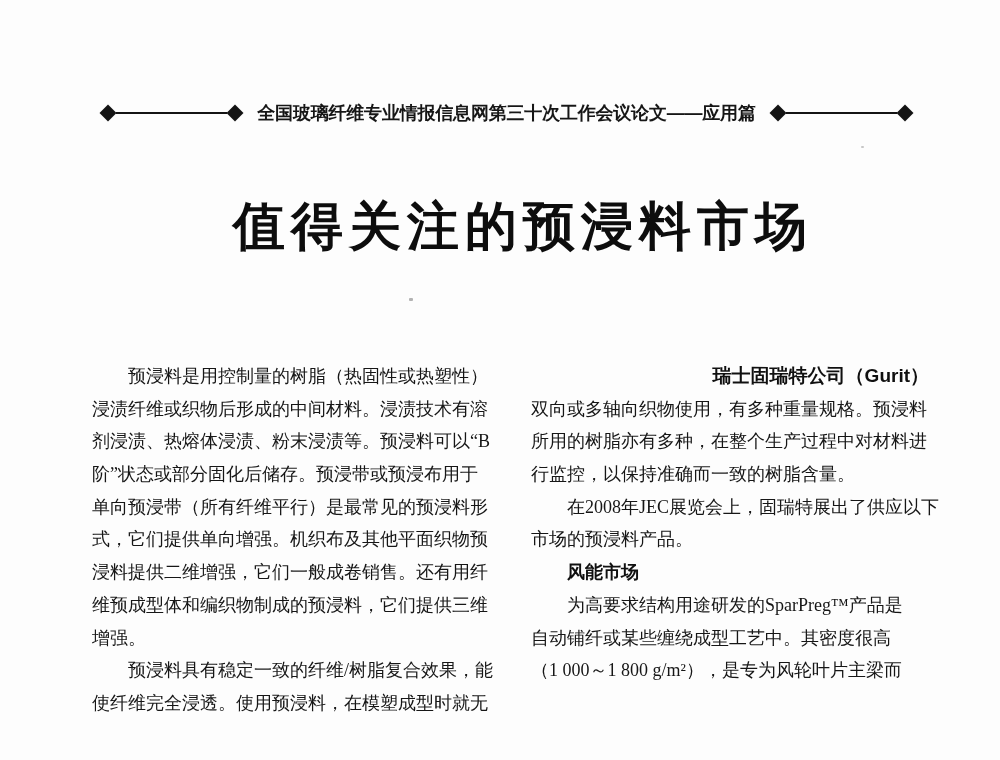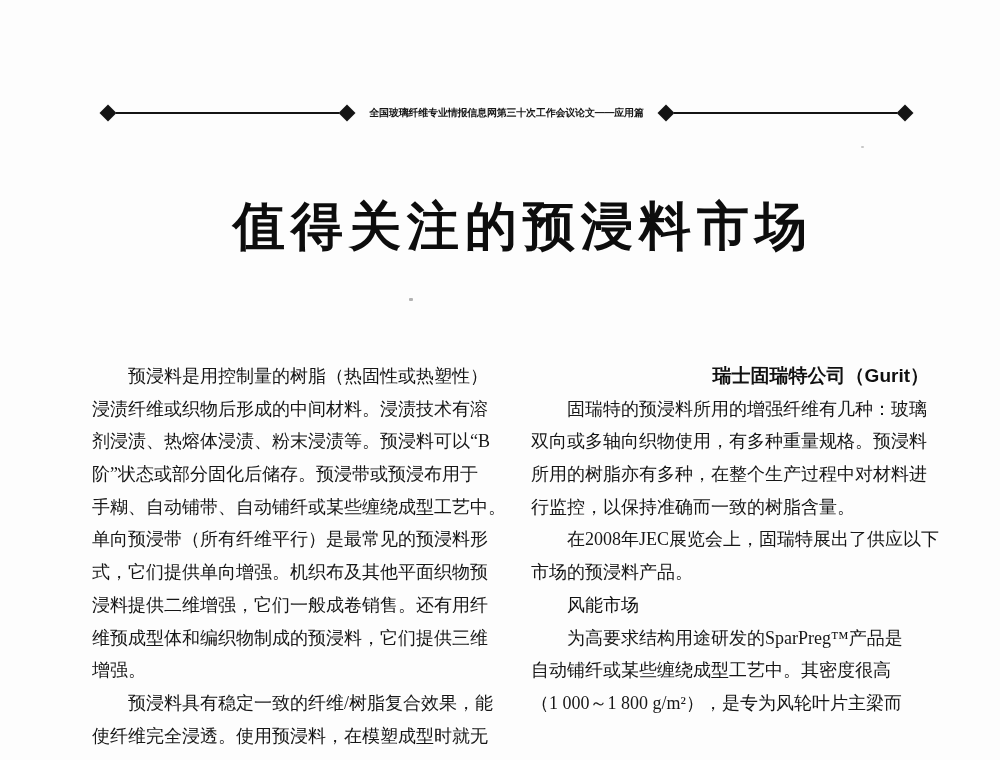--- a/index.html
+++ b/index.html
@@ -17,21 +17,21 @@
   }
   .rule{display:flex;align-items:center;flex:1;min-width:0;}
   .rule .bar{height:2px;background:#141414;flex:1;}
   .diamond{
     width:12px;height:12px;background:#141414;flex:none;
     transform:rotate(45deg) ;margin:0 2px;
   }
   .header-caption{
     flex:none;margin:3px 14px;white-space:nowrap;
     font-family:"Liberation Sans", sans-serif;
-    font-size:10px;font-weight:700;letter-spacing:-0.2px;color:#161616;
+    font-size:18px;font-weight:700;letter-spacing:-0.2px;color:#161616;
   }
 
   
   .main-title{
     position:absolute;top:197px;left:23px;width:1000px;margin:0;
     text-align:center;font-family:"Liberation Serif", serif;
     font-size:52px;line-height:60px;font-weight:700;
     letter-spacing:6px;color:#0d0d0d;white-space:nowrap;
   }
 
@@ -49,21 +49,21 @@
   .col-left{left:92px;width:400px;}
   .col-right{left:531px;width:398px;}
   .line{white-space:nowrap;height:32.7px;}
   .indent{padding-left:36px;}
   .heading{
     font-family:"Liberation Sans", sans-serif;
     font-weight:700;font-size:19px;color:#101010;text-align:right;
   }
   .subheading{
     font-family:"Liberation Sans", sans-serif;
-    font-weight:400;font-size:18px;color:#101010;
+    font-weight:700;font-size:18px;color:#101010;
   }
 </style>
 </head>
 <body>
 
 <div class="page">
 
   <div class="header-band">
     <div class="rule">
       <span class="diamond"></span>
@@ -81,33 +81,31 @@
   <h1 class="main-title">值得关注的预浸料市场</h1>
 
   <div class="speck speck-1"></div>
   <div class="speck speck-2"></div>
 
   <div class="col col-left">
     <div class="line indent">预浸料是用控制量的树脂（热固性或热塑性）</div>
     <div class="line">浸渍纤维或织物后形成的中间材料。浸渍技术有溶</div>
     <div class="line">剂浸渍、热熔体浸渍、粉末浸渍等。预浸料可以“B</div>
     <div class="line">阶”状态或部分固化后储存。预浸带或预浸布用于</div>
-    <div class="line">手糊、自动铺带、自动铺纤或某些缠绕成型工艺中。</div>
     <div class="line">单向预浸带（所有纤维平行）是最常见的预浸料形</div>
     <div class="line">式，它们提供单向增强。机织布及其他平面织物预</div>
     <div class="line">浸料提供二维增强，它们一般成卷销售。还有用纤</div>
     <div class="line">维预成型体和编织物制成的预浸料，它们提供三维</div>
     <div class="line">增强。</div>
     <div class="line indent">预浸料具有稳定一致的纤维/树脂复合效果，能</div>
     <div class="line">使纤维完全浸透。使用预浸料，在模塑成型时就无</div>
   </div>
 
   <div class="col col-right">
     <div class="line heading">瑞士固瑞特公司（Gurit）</div>
-    <div class="line indent">固瑞特的预浸料所用的增强纤维有几种：玻璃</div>
     <div class="line">双向或多轴向织物使用，有多种重量规格。预浸料</div>
     <div class="line">所用的树脂亦有多种，在整个生产过程中对材料进</div>
     <div class="line">行监控，以保持准确而一致的树脂含量。</div>
     <div class="line indent">在2008年JEC展览会上，固瑞特展出了供应以下</div>
     <div class="line">市场的预浸料产品。</div>
     <div class="line indent subheading">风能市场</div>
     <div class="line indent">为高要求结构用途研发的SparPreg™产品是</div>
     <div class="line">自动铺纤或某些缠绕成型工艺中。其密度很高</div>
     <div class="line">（1 000～1 800 g/m²），是专为风轮叶片主梁而</div>
   </div>

